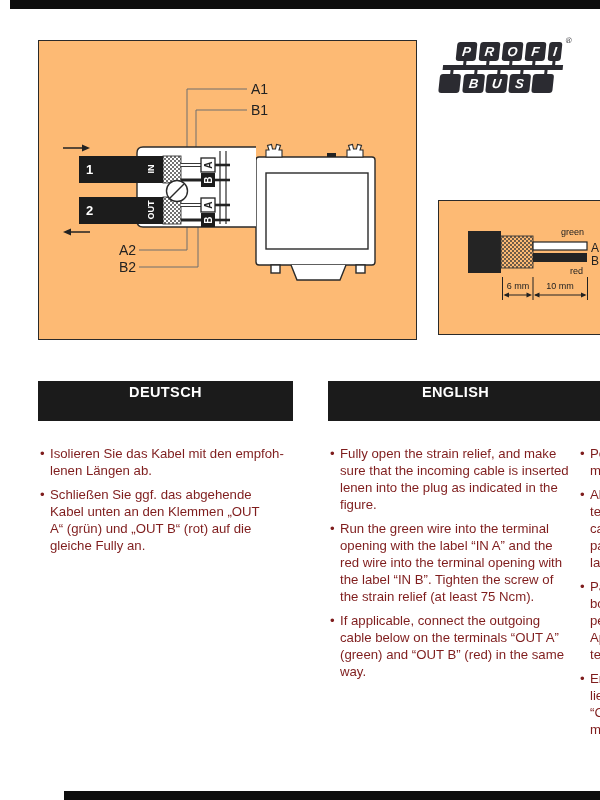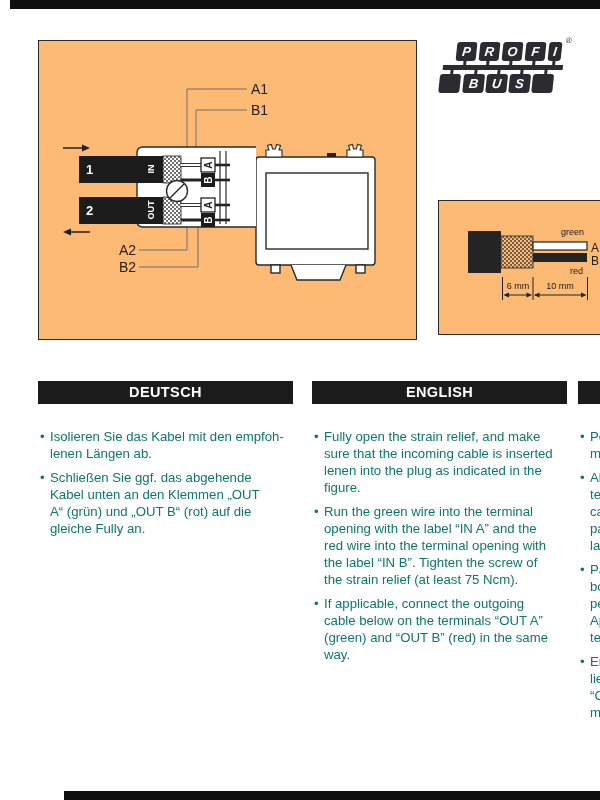--- a/index.html
+++ b/index.html
@@ -21,27 +21,27 @@
         text-align:center;border-radius:3px;}
   .ltop{top:6px;width:20px;height:19px;line-height:19px;font-size:13px;}
   .lbot{top:38px;width:21px;height:19px;line-height:19px;font-size:13px;}
   .stub{position:absolute;width:3px;background:#2b2b31;}
   .stub.t{top:25px;height:5px;} .stub.b{top:33px;height:6px;}
   #lbar{position:absolute;left:8px;top:29px;width:120px;height:5px;background:#2b2b31;}
   #lreg{position:absolute;left:128px;top:0;font-size:8px;font-style:normal;color:#2b2b31;}
 
   
   .col{position:absolute;top:381px;width:255px;}
-  .col header{background:#1b1b1b;color:#fff;height:23px;line-height:23px;text-align:center;
+  .col header{background:#1b1b1b;color:#fff;height:40px;line-height:23px;text-align:center;
               font-size:14.5px;font-weight:bold;letter-spacing:.4px;}
   .bullets{margin-top:24px;padding-left:2px;}
   .bullets p{position:relative;margin:0 0 7px 0;padding-left:10px;font-size:13.2px;
-             line-height:17px;color:#0f766e;white-space:pre-line;}
+             line-height:17px;color:#7f1d1d;white-space:pre-line;}
   .bullets p::before{content:"\2022";position:absolute;left:0;top:0;}
-  #col-de{left:38px;} #col-en{left:312px;} #col-3{left:578px;}
+  #col-de{left:38px;} #col-en{left:328px;} #col-3{left:578px;}
 </style>
 </head>
 <body>
 
 <div class="page">
 
   <div id="scan-top" class="scanbar"></div>
 
   <div id="main-frame" class="frame">
     <svg width="377" height="298" viewBox="0 0 377 298">

